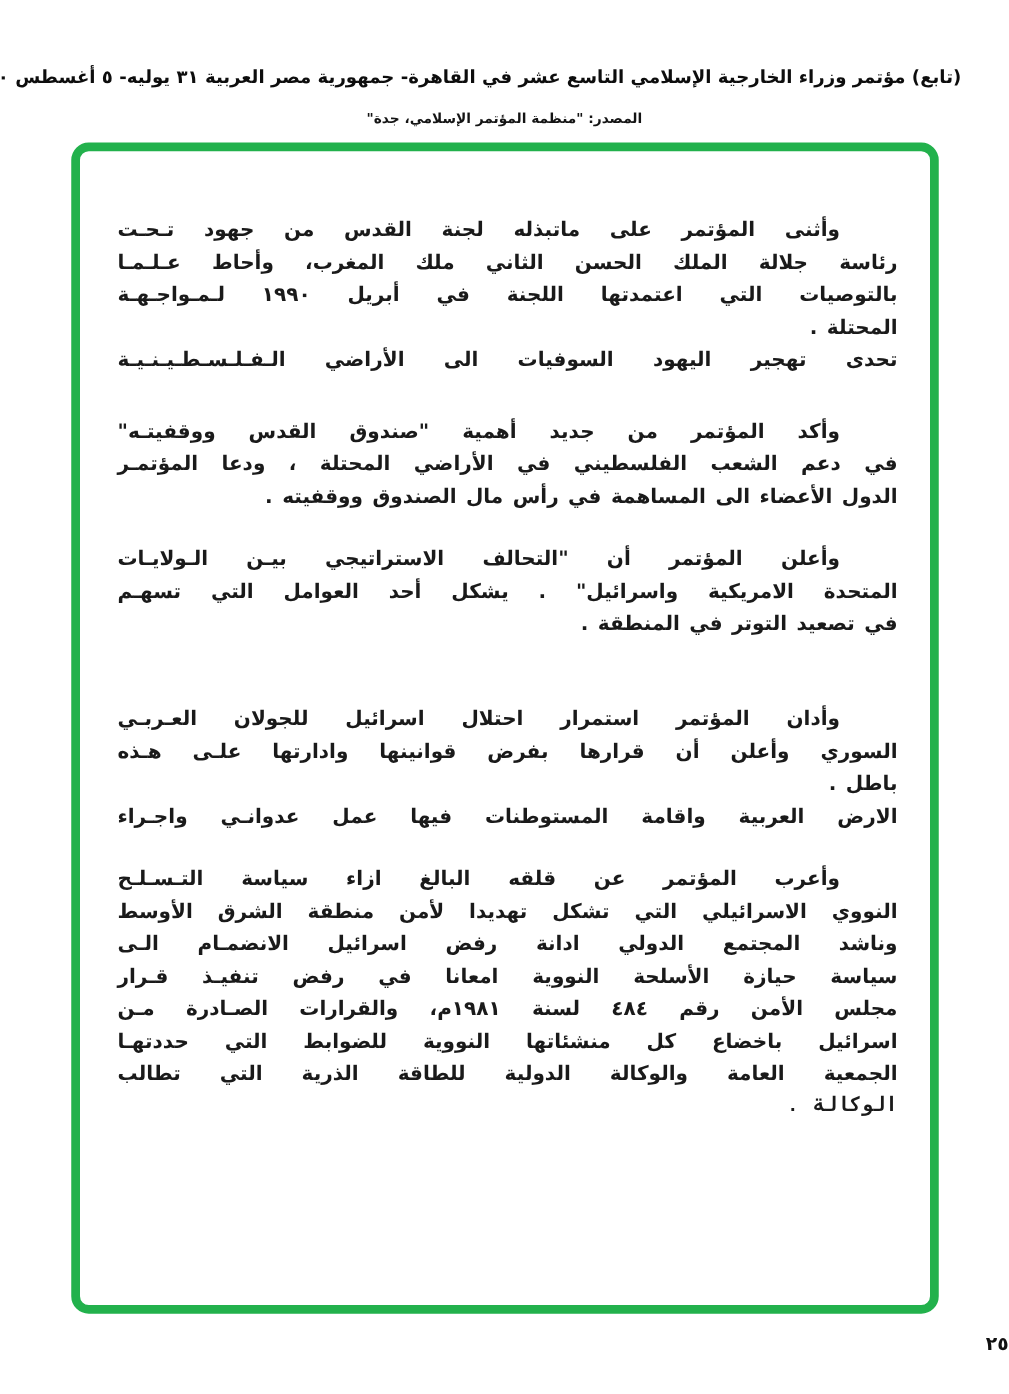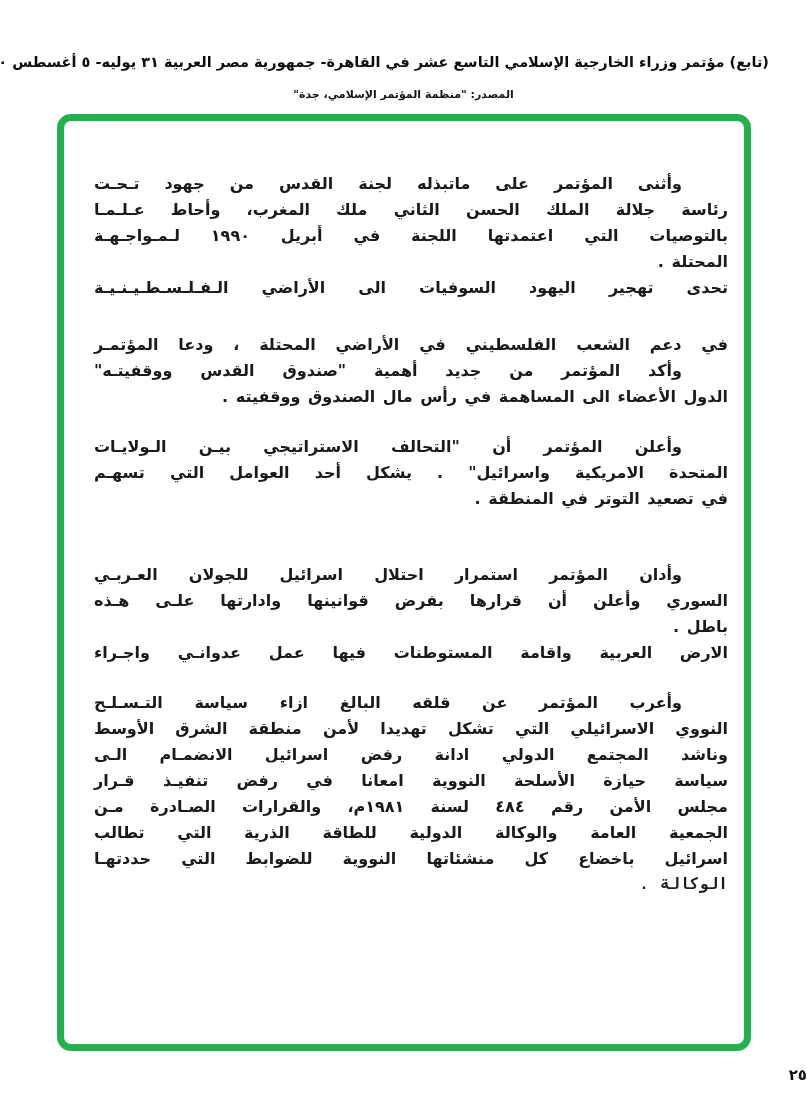--- a/index.html
+++ b/index.html
@@ -43,21 +43,21 @@
     top: 114px;
     width: 680px;
     height: 923px;
     border: 7px solid #22b14c;
     border-radius: 14px;
     background: #ffffff;
   }
   .content {
     position: absolute;
     top: 0; left: 0; right: 0; bottom: 0;
-    padding: 50px 16px 0 30px;
+    padding: 50px 26px 0 30px;
     direction: rtl;
     unicode-bidi: embed;
   }
   .para {
     margin: 0;
     font-size: 16px;
     line-height: 26px;
     font-weight: 600;
     color: #1a1a1a;
     word-spacing: 2px;
@@ -98,22 +98,22 @@
 
     <p class="para">
       <span class="line first" style="display: block;">وأثنى المؤتمر على ماتبذله لجنة القدس من جهود تـحـت</span>
       <span class="line" style="display: block;">رئاسة جلالة الملك الحسن الثاني ملك المغرب، وأحاط عـلـمـا</span>
       <span class="line" style="display: block;">بالتوصيات التي اعتمدتها اللجنة في أبريل ١٩٩٠ لـمـواجـهـة</span>
       <span class="line last" style="display: block;">المحتلة .</span>
       <span class="line" style="display: block;">تحدى تهجير اليهود السوفيات الى الأراضي الـفـلـسـطـيـنـيـة</span>
     </p>
 
     <p class="para gap-a">
+      <span class="line first" style="display: block;">وأكد المؤتمر من جديد أهمية "صندوق القدس ووقفيتـه"</span>
       <span class="line" style="display: block;">في دعم الشعب الفلسطيني في الأراضي المحتلة ، ودعا المؤتمـر</span>
-      <span class="line first" style="display: block;">وأكد المؤتمر من جديد أهمية "صندوق القدس ووقفيتـه"</span>
       <span class="line last" style="display: block;">الدول الأعضاء الى المساهمة في رأس مال الصندوق ووقفيته .</span>
     </p>
 
     <p class="para gap-b">
       <span class="line first" style="display: block;">وأعلن المؤتمر أن "التحالف الاستراتيجي بيـن الـولايـات</span>
       <span class="line" style="display: block;">المتحدة الامريكية واسرائيل" . يشكل أحد العوامل التي تسهـم</span>
       <span class="line last" style="display: block;">في تصعيد التوتر في المنطقة .</span>
     </p>
 
     <p class="para gap-c">
@@ -122,21 +122,21 @@
       <span class="line last" style="display: block;">باطل .</span>
       <span class="line" style="display: block;">الارض العربية واقامة المستوطنات فيها عمل عدوانـي واجـراء</span>
     </p>
 
     <p class="para gap-d">
       <span class="line first" style="display: block;">وأعرب المؤتمر عن قلقه البالغ ازاء سياسة التـسـلـح</span>
       <span class="line" style="display: block;">النووي الاسرائيلي التي تشكل تهديدا لأمن منطقة الشرق الأوسط</span>
       <span class="line" style="display: block;">وناشد المجتمع الدولي ادانة رفض اسرائيل الانضمـام الـى</span>
       <span class="line" style="display: block;">سياسة حيازة الأسلحة النووية امعانا في رفض تنفيـذ قـرار</span>
       <span class="line" style="display: block;">مجلس الأمن رقم ٤٨٤ لسنة ١٩٨١م، والقرارات الصـادرة مـن</span>
+      <span class="line" style="display: block;">اسرائيل باخضاع كل منشئاتها النووية للضوابط التي حددتهـا</span>
       <span class="line" style="display: block;">الجمعية العامة والوكالة الدولية للطاقة الذرية التي تطالب</span>
-      <span class="line" style="display: block;">اسرائيل باخضاع كل منشئاتها النووية للضوابط التي حددتهـا</span>
       <span class="line last" style="display: block; font-family: Liberation Mono, monospace;">الوكالة .</span>
     </p>
 
   </div>
 </div>
 
 <div class="page-number">٢٥</div>
 
 </body></html>

